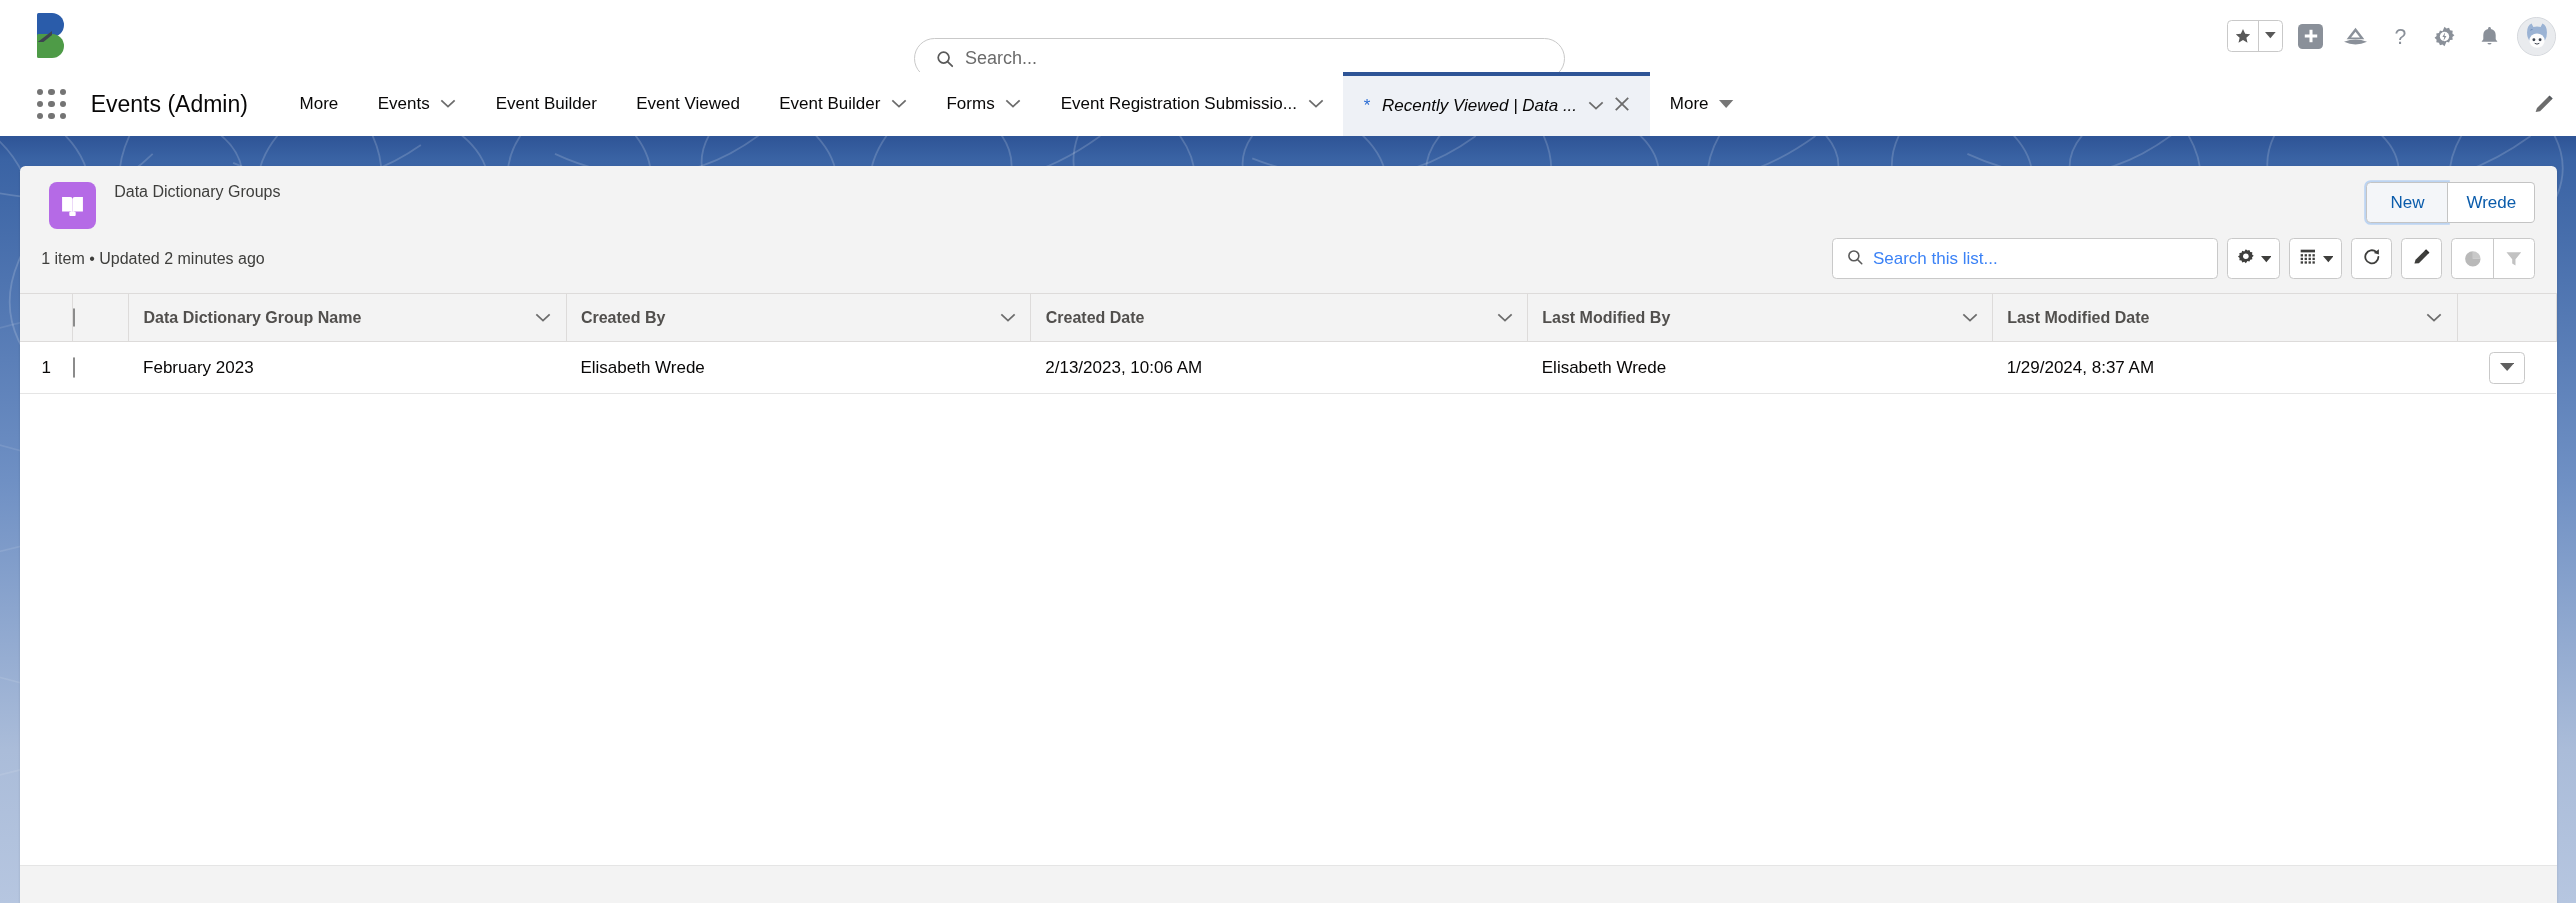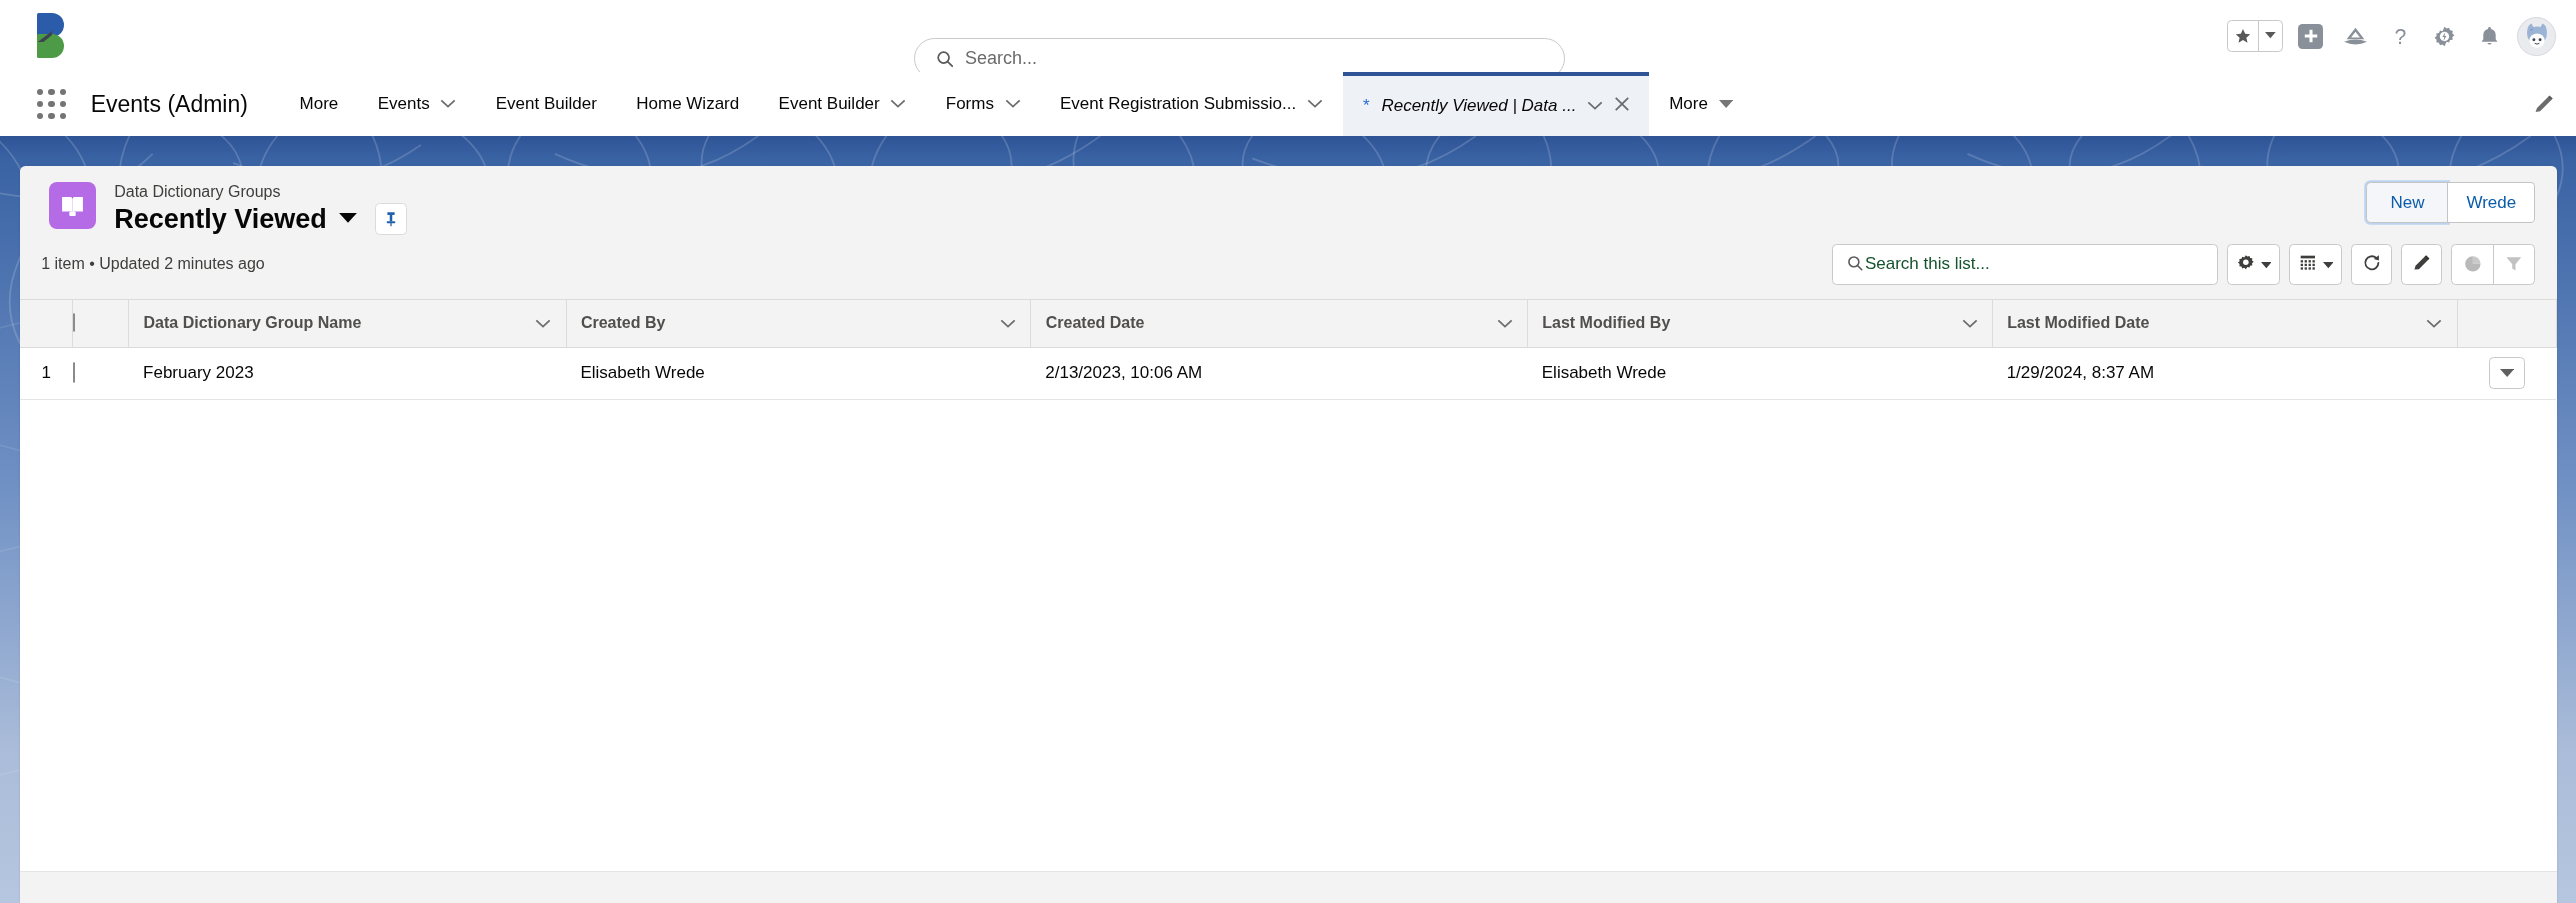--- a/index.html
+++ b/index.html
@@ -180,21 +180,21 @@
     padding: 9px 21.5px 0 21.5px;
     display: flex; align-items: center;
   }
   .lv-meta { font-size: 16px; color: #3e3e3c; }
   .lv-tools { margin-left: auto; display: flex; align-items: center; gap: 9px; }
   .list-search {
     width: 386px; height: 41px;
     border: 0.9px solid #c9c9c9; border-radius: 4.5px; background: #fff;
     display: flex; align-items: center; padding-left: 12.5px;
   }
-  .list-search .sph { font-size: 17px; color: #14532d; margin-left: 1px; }
+  .list-search .sph { font-size: 17px; color: #3b82f6; margin-left: 9px; }
   .tool-btn {
     height: 41px; min-width: 41px;
     border: 0.9px solid #c9c9c9; border-radius: 4.5px; background: #fff;
     display: flex; align-items: center; justify-content: center; gap: 4.5px;
     padding: 0 8px;
   }
   .tool-pair {
     display: flex; height: 41px;
     border: 0.9px solid #c9c9c9; border-radius: 4.5px; background: #fff; overflow: hidden;
   }
@@ -353,21 +353,21 @@
       <span>
         <svg width="16" height="9.8" viewBox="0 0 18 11">
             <polyline points="1.5,1.5 9,8.5 16.5,1.5" fill="none" stroke="#6c6c6c" stroke-width="2"></polyline>
           </svg>
       </span>
     </div>
     <div class="nav-item">
       <span>Event Builder</span>
     </div>
     <div class="nav-item">
-      <span>Home Wizard</span>
+      <span>Event Viewed</span>
     </div>
     <div class="nav-item">
       <span>Event Builder</span>
       <span>
         <svg width="16" height="9.8" viewBox="0 0 18 11">
             <polyline points="1.5,1.5 9,8.5 16.5,1.5" fill="none" stroke="#6c6c6c" stroke-width="2"></polyline>
           </svg>
       </span>
     </div>
     <div class="nav-item">
@@ -480,36 +480,20 @@
     <div class="lv-left">
       <div class="obj-icon">
         <svg width="29" height="29" viewBox="0 0 32 32">
           <path d="M4.5 6.5 h9 a2.5 2.5 0 0 1 2.5 2.5 v16 a2.5 2.5 0 0 0 -2.5 -2.5 h-9 z" fill="#fff"></path>
           <path d="M27.5 6.5 h-9 a2.5 2.5 0 0 0 -2.5 2.5 v16 a2.5 2.5 0 0 1 2.5 -2.5 h9 z" fill="#fff"></path>
           <rect x="12.5" y="23" width="7" height="4.5" rx="1" fill="#fff"></rect>
         </svg>
       </div>
       <div class="lv-titles">
         <div class="lv-breadcrumb">Data Dictionary Groups</div>
-        <div class="lv-title-row">
-          <span class="lv-title">Recently Viewed</span>
-          <span>
-            <svg width="18" height="10.7" viewBox="0 0 20 12">
-                <polygon points="0,0 20,0 10,11" fill="#080707"></polygon>
-              </svg>
-          </span>
-          <span class="pin-btn">
-            <svg width="18" height="18" viewBox="0 0 20 20">
-              <rect x="6" y="2.5" width="8" height="3" fill="#1b5fab"></rect>
-              <rect x="8.6" y="5.5" width="2.8" height="7" fill="#1b5fab"></rect>
-              <rect x="5.2" y="12.5" width="9.6" height="2.2" rx="1" fill="#1b5fab"></rect>
-              <rect x="9.3" y="14.5" width="1.4" height="3.5" fill="#1b5fab"></rect>
-            </svg>
-          </span>
-        </div>
       </div>
     </div>
 
     <div class="lv-actions">
       <div class="btn-group">
         <div class="btn first">New</div>
         <div class="btn last">Wrede</div>
       </div>
     </div>
   </div>

